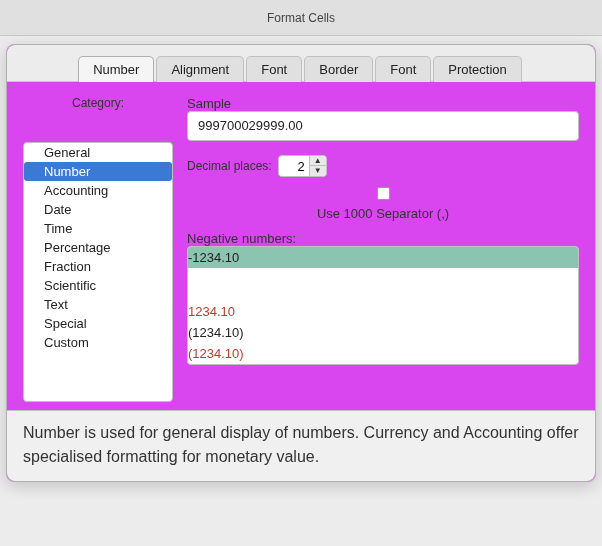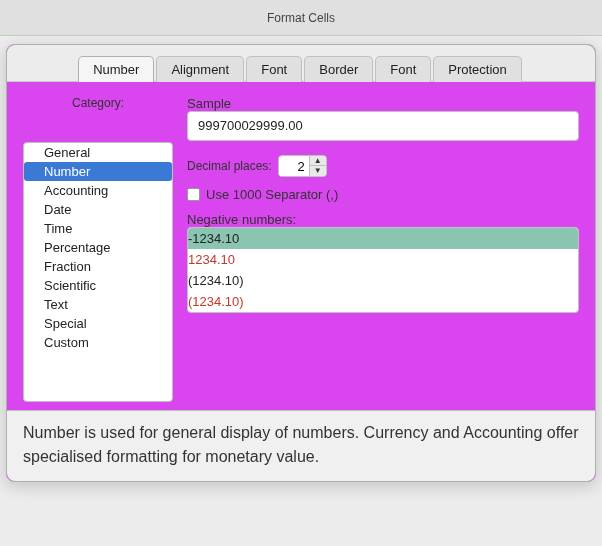--- a/index.html
+++ b/index.html
@@ -188,21 +188,21 @@
       color: #333;
       padding: 0;
       line-height: 1;
     }
     .stepper-btn:first-child {
       border-bottom: 1px solid #c0c0c0;
     }
 
     .separator-row {
       display: flex;
-      flex-direction: row;
+      flex-direction: column;
       align-items: center;
       gap: 6px;
     }
     .checkbox {
       width: 13px;
       height: 13px;
       border: 1px solid #999;
       border-radius: 2px;
       background: #fff;
       display: inline-block;
@@ -229,20 +229,21 @@
       padding: 3px 0;
       font-size: 13px;
       cursor: pointer;
     }
     .negative-item.selected {
       background: #8bc4b0;
       color: #222;
     }
     .negative-item.red {
       color: #c0392b;
+      margin-top: 33px;
     }
     .negative-item.paren {
       color: #222;
     }
     .negative-item.paren-red {
       color: #c0392b;
     }
 
     
     .info-bar {

